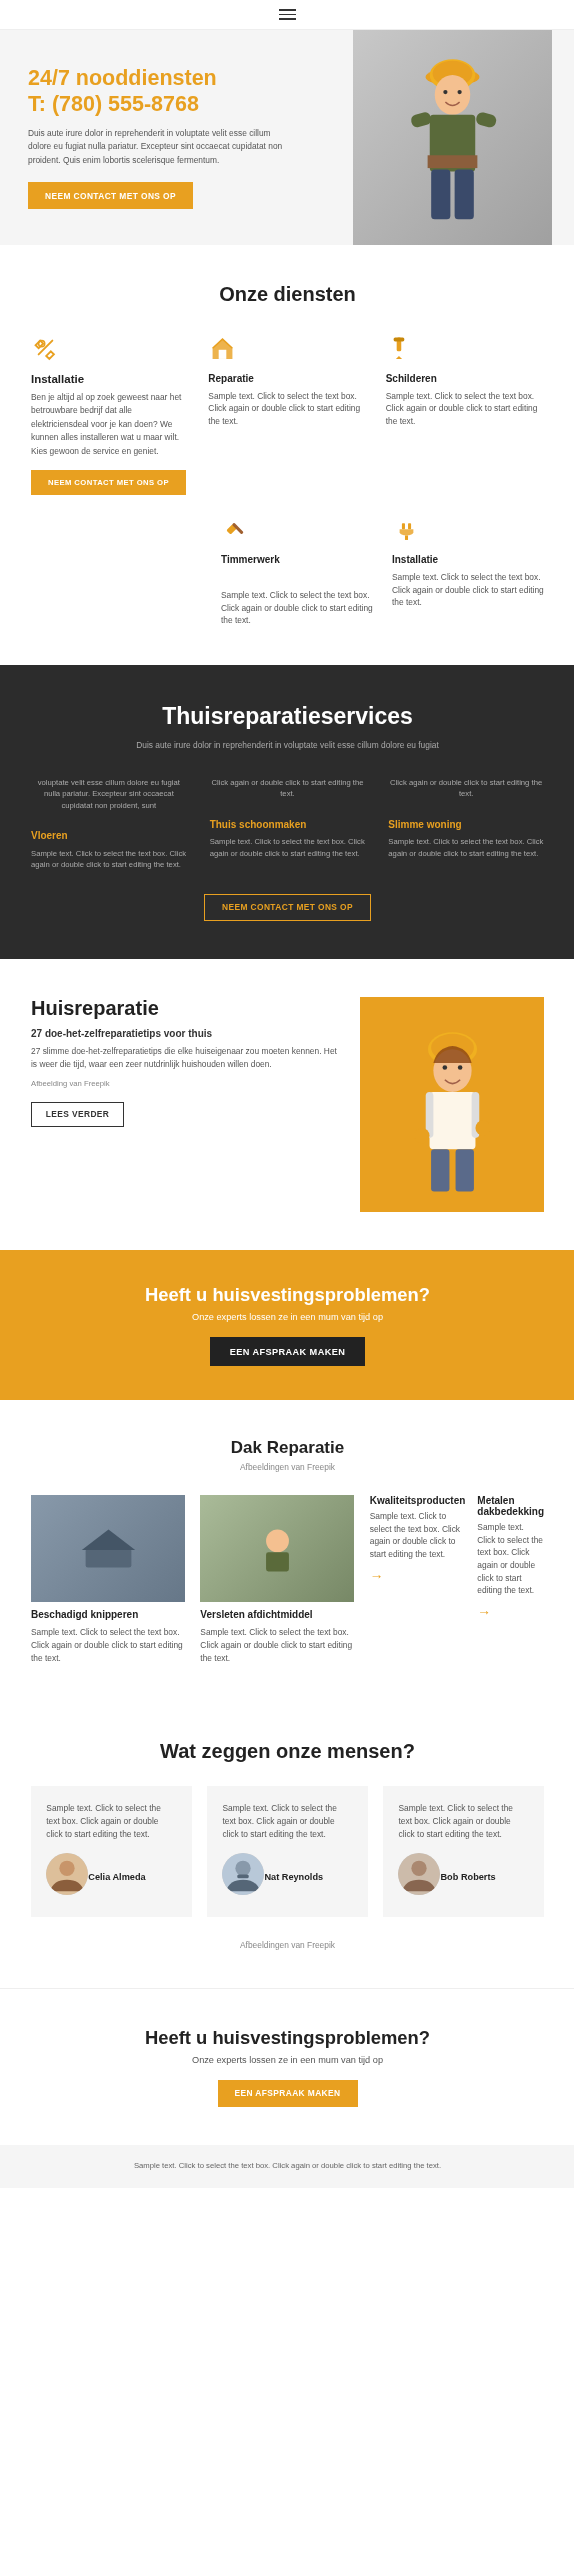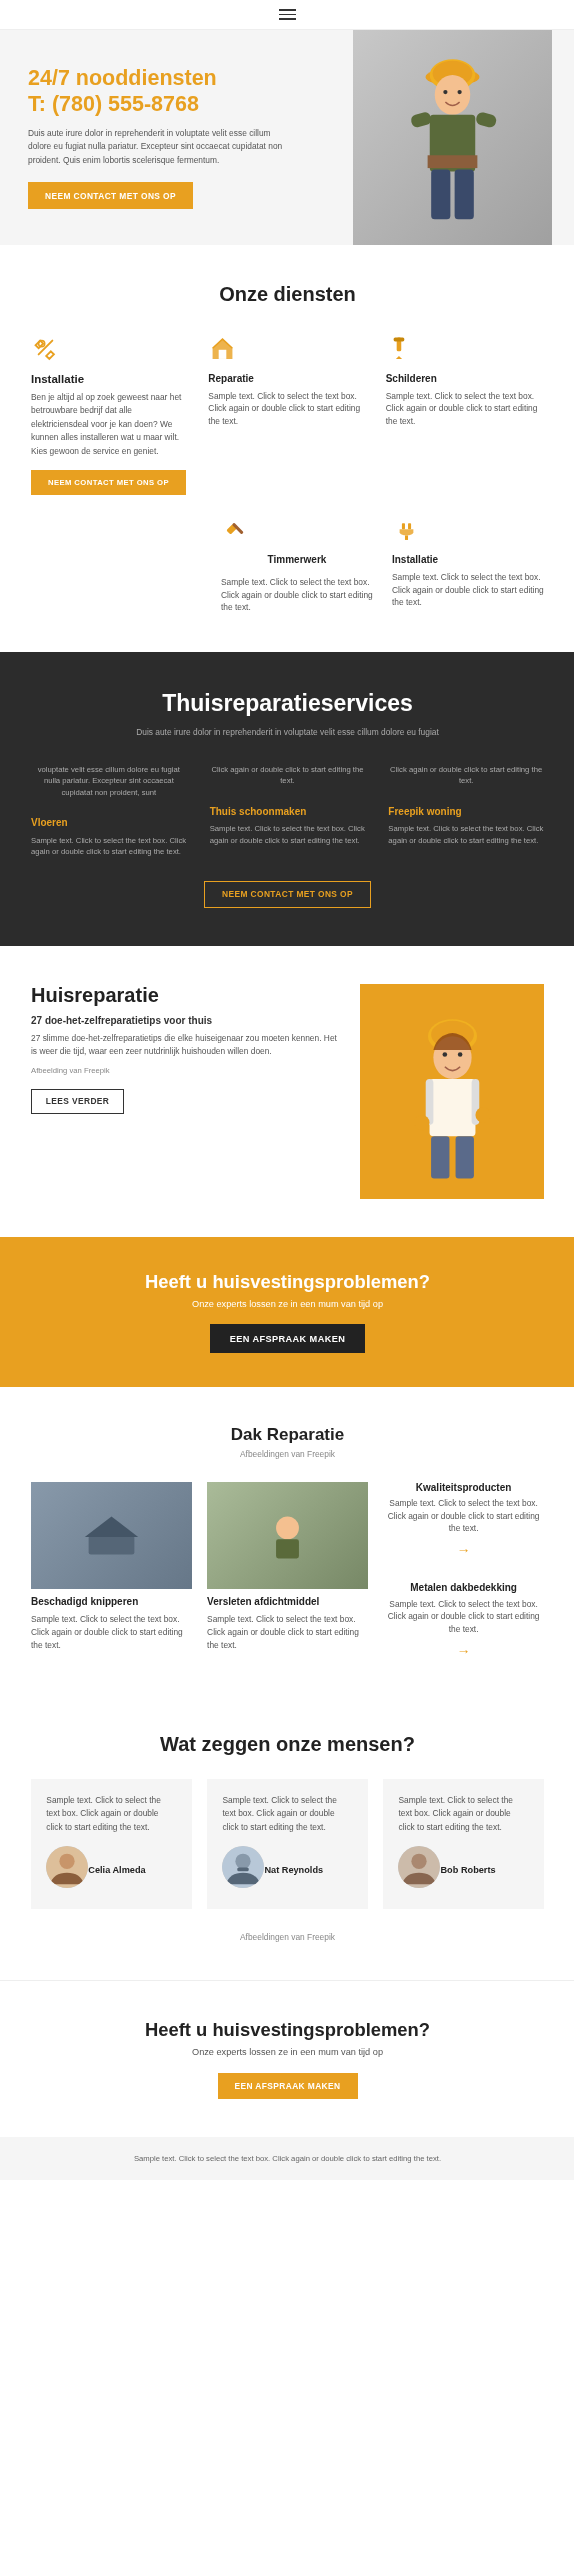--- a/index.html
+++ b/index.html
@@ -54,21 +54,21 @@
 
     
     .dak { padding: 38px 31px; }
     .dak h2 { font-size: 17px; font-weight: 700; color: #222; text-align: center; margin-bottom: 3.8px; }
     .dak .credit { text-align: center; font-size: 8.4px; color: #888; margin-bottom: 23px; }
     .dak-grid { display: grid; grid-template-columns: 1fr 1fr 1fr; gap: 15.3px; }
     .dak-img { width: 100%; height: 107px; background: #bbb; margin-bottom: 7.7px; display: flex; align-items: center; justify-content: center; overflow: hidden; }
     .dak-item h3 { font-size: 10px; font-weight: 700; color: #222; margin-bottom: 6.1px; }
     .dak-item p { font-size: 8.4px; color: #555; line-height: 1.5; }
     .arrow-link { color: #e8a020; font-size: 13.8px; margin-top: 6.1px; display: inline-block; cursor: pointer; }
-    .dak-right { display: flex; flex-direction: column; gap: 26px; text-align: center; }
+    .dak-right { display: flex; flex-direction: row; gap: 12px; }
     .dak-right-item h3 { font-size: 10px; font-weight: 700; color: #222; margin-bottom: 4.6px; }
     .dak-right-item p { font-size: 8.4px; color: #555; line-height: 1.5; }
 
     
     .testimonials { padding: 38px 31px; }
     .testimonials h2 { font-size: 20px; font-weight: 700; color: #222; text-align: center; margin-bottom: 23px; }
     .test-grid { display: grid; grid-template-columns: 1fr 1fr 1fr; gap: 15.3px; margin-bottom: 23px; }
     .test-card { background: #f5f5f5; padding: 15.3px; }
     .test-card p { font-size: 8.4px; color: #555; line-height: 1.6; margin-bottom: 11.5px; }
     .test-person { display: flex; flex-direction: row; align-items: center; margin-top: 7.7px; }
@@ -179,21 +179,21 @@
 
   <div style="display:flex; gap:19px; text-align:left; padding-left: calc(33.33% + 19px);">
 
     <div style="flex:1;">
       <div style="margin-bottom:7.7px;">
         <svg width="29" height="29" viewBox="0 0 38 38" fill="none" xmlns="http://www.w3.org/2000/svg">
           <rect x="8" y="16" width="12" height="8" rx="2" fill="#e8a020" transform="rotate(-45 14 20)"></rect>
           <rect x="20" y="10" width="4" height="18" rx="1.5" fill="#a06030" transform="rotate(-45 22 19)"></rect>
         </svg>
       </div>
-      <h3 style="font-size:10px;font-weight:700;color:#222;margin-bottom:11px;text-align:center;">Timmerwerk</h3>
+      <h3 style="font-size:10px;font-weight:700;color:#222;margin-bottom:24px;">Timmerwerk</h3>
       <p style="font-size:8.4px;color:#555;line-height:1.5;">Sample text. Click to select the text box. Click again or double click to start editing the text.</p>
     </div>
 
     <div style="flex:1;">
       <div style="margin-bottom:7.7px;">
         <svg width="29" height="29" viewBox="0 0 38 38" fill="none" xmlns="http://www.w3.org/2000/svg">
           <rect x="13" y="12" width="4" height="8" rx="1" fill="#e8a020"></rect>
           <rect x="21" y="12" width="4" height="8" rx="1" fill="#e8a020"></rect>
           <path d="M10 20h18v4a9 4 0 01-18 0v-4z" fill="#e8a020" opacity="0.8"></path>
           <rect x="17" y="28" width="4" height="6" fill="#e8a020"></rect>
@@ -215,21 +215,21 @@
       <h3>Vloeren</h3>
       <p>Sample text. Click to select the text box. Click again or double click to start editing the text.</p>
     </div>
     <div class="dark-col">
       <p class="dark-col-top">Click again or double click to start editing the text.</p>
       <h3>Thuis schoonmaken</h3>
       <p>Sample text. Click to select the text box. Click again or double click to start editing the text.</p>
     </div>
     <div class="dark-col">
       <p class="dark-col-top">Click again or double click to start editing the text.</p>
-      <h3>Freepik woning</h3>
+      <h3>Slimme woning</h3>
       <p>Sample text. Click to select the text box. Click again or double click to start editing the text.</p>
     </div>
   </div>
 
   <div class="dark-section-cta">
     <button class="btn-orange-outline">NEEM CONTACT MET ONS OP</button>
   </div>
 </section>
 
 <section class="repair">

